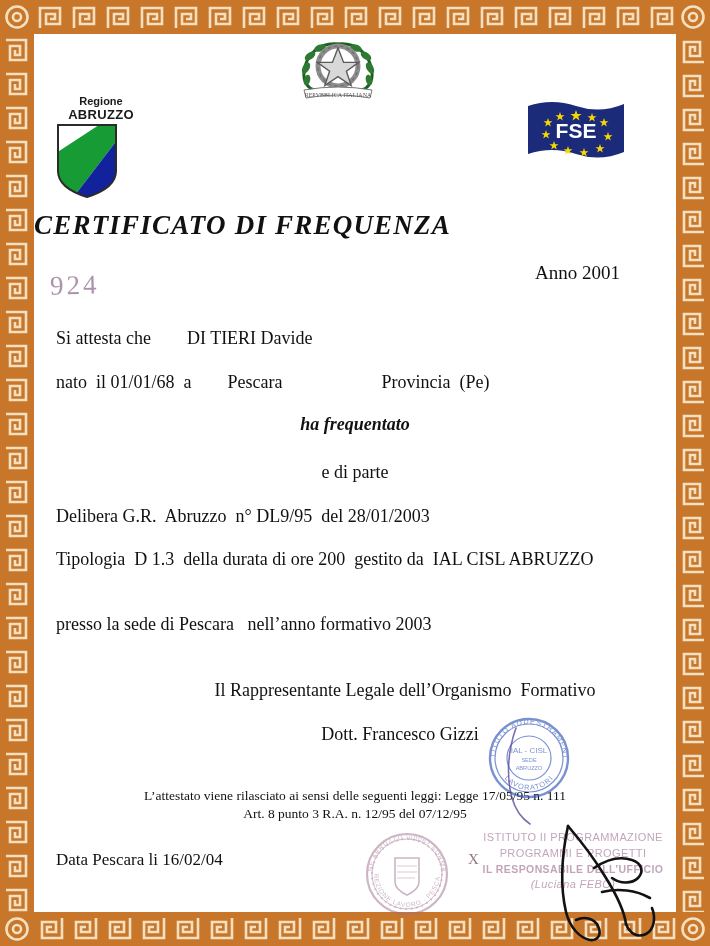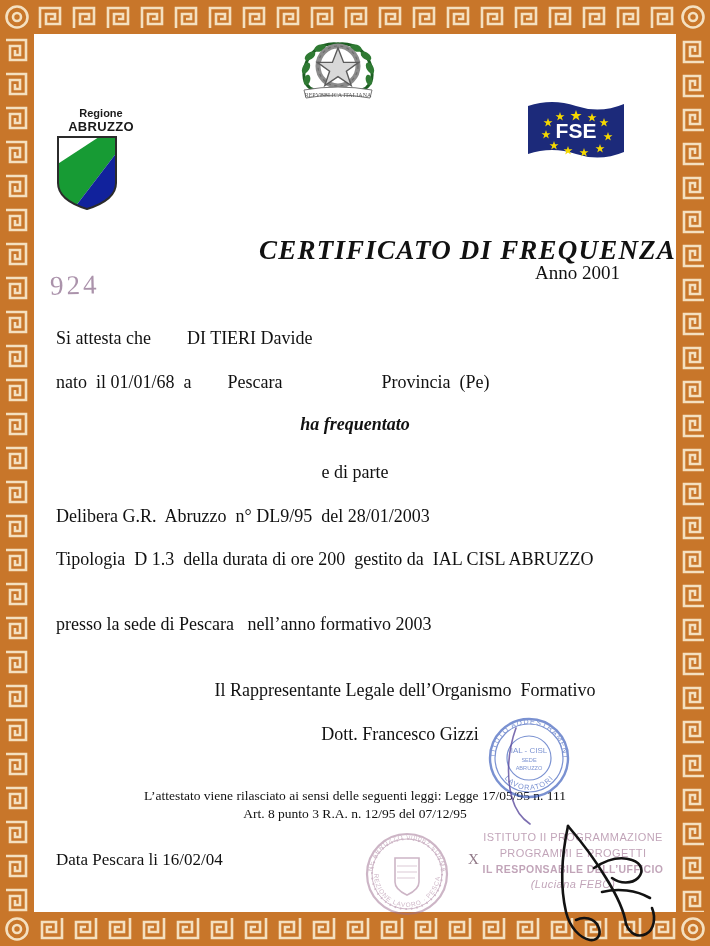--- a/index.html
+++ b/index.html
@@ -79,21 +79,20 @@
     top: -6px;
     width: 96px;
     height: 76px;
   }
   .logo-abruzzo {
     position: absolute;
     left: 22px;
     top: 62px;
     width: 90px;
     height: 110px;
-    margin-top: 12px;
   }
   .logo-abruzzo .logo-text {
     font-family: "Liberation Sans", sans-serif;
     font-weight: bold;
     color: #1a1a1a;
     line-height: 1.05;
     text-align: center;
   }
   .logo-abruzzo .lt1 { font-size: 11px; }
   .logo-abruzzo .lt2 { font-size: 13px; letter-spacing: 0.3px; }
@@ -105,28 +104,27 @@
     top: 62px;
     width: 104px;
     height: 74px;
   }
 
   
   .title {
     position: absolute;
     left: 0; right: 0;
     top: 176px;
-    text-align: right;
+    text-align: left;
     font-family: "Liberation Serif", "DejaVu Serif", serif;
     font-style: italic;
     font-weight: bold;
     font-size: 27px;
     letter-spacing: 1.2px;
     color: #111;
-    margin-top: 25px;
   }
   .anno {
     position: absolute;
     right: 56px;
     top: 228px;
     font-size: 19px;
     color: #111;
   }
   .docnum {
     position: absolute;

